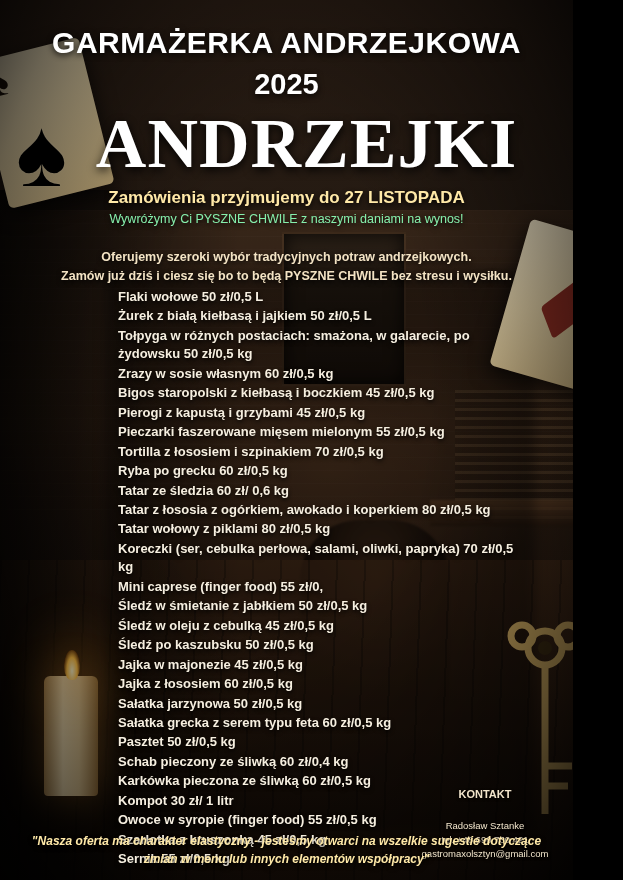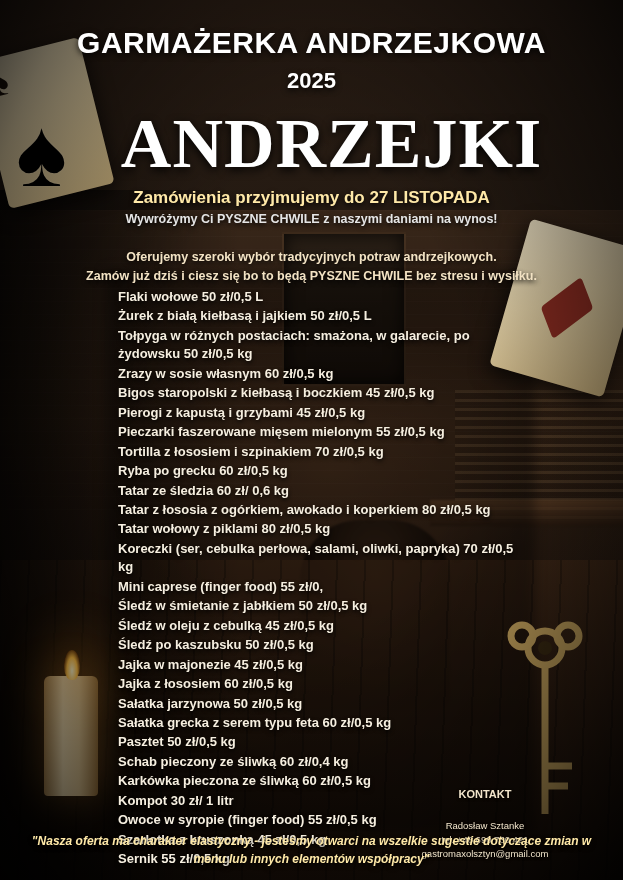--- a/index.html
+++ b/index.html
@@ -5,21 +5,21 @@
   html, body {
     margin: 0;
     padding: 0;
     background: #000;
   }
   body {
     font-family: "Liberation Sans", sans-serif;
   }
   .poster {
     position: relative;
-    width: 623px;
+    width: 573px;
     height: 880px;
     overflow: hidden;
     background: #0a0705;
   }
 
   
   .bg {
     position: absolute;
     inset: 0;
     background:
@@ -151,21 +151,21 @@
     font-size: 30px;
     font-weight: bold;
     color: #ffffff;
     letter-spacing: 0.5px;
     text-shadow: 0 2px 6px rgba(0,0,0,0.9);
   }
   .title-year {
     position: absolute;
     left: 0; right: 0; top: 68px;
     text-align: center;
-    font-size: 22px;
+    font-size: 29px;
     font-weight: bold;
     color: #ffffff;
     text-shadow: 0 2px 6px rgba(0,0,0,0.9);
   }
   .bigword {
     position: absolute;
     left: 0; right: 0; top: 104px;
     text-align: center;
     font-family: "Liberation Serif", serif;
     font-size: 70px;
@@ -182,22 +182,22 @@
     font-size: 17px;
     font-weight: bold;
     color: #ffe9a8;
     text-shadow: 0 2px 5px rgba(0,0,0,0.95);
   }
   .sub1 {
     position: absolute;
     left: 0; right: 0; top: 212px;
     text-align: center;
     font-size: 12.5px;
-    font-weight: bold;
-    color: #e5e5e5;
+    font-weight: normal;
+    color: #86efac;
     text-shadow: 0 2px 5px rgba(0,0,0,0.95);
   }
   .sub2 {
     position: absolute;
     left: 0; right: 0; top: 248px;
     text-align: center;
     font-size: 12.5px;
     font-weight: bold;
     color: #f3e3c4;
     line-height: 1.55;

